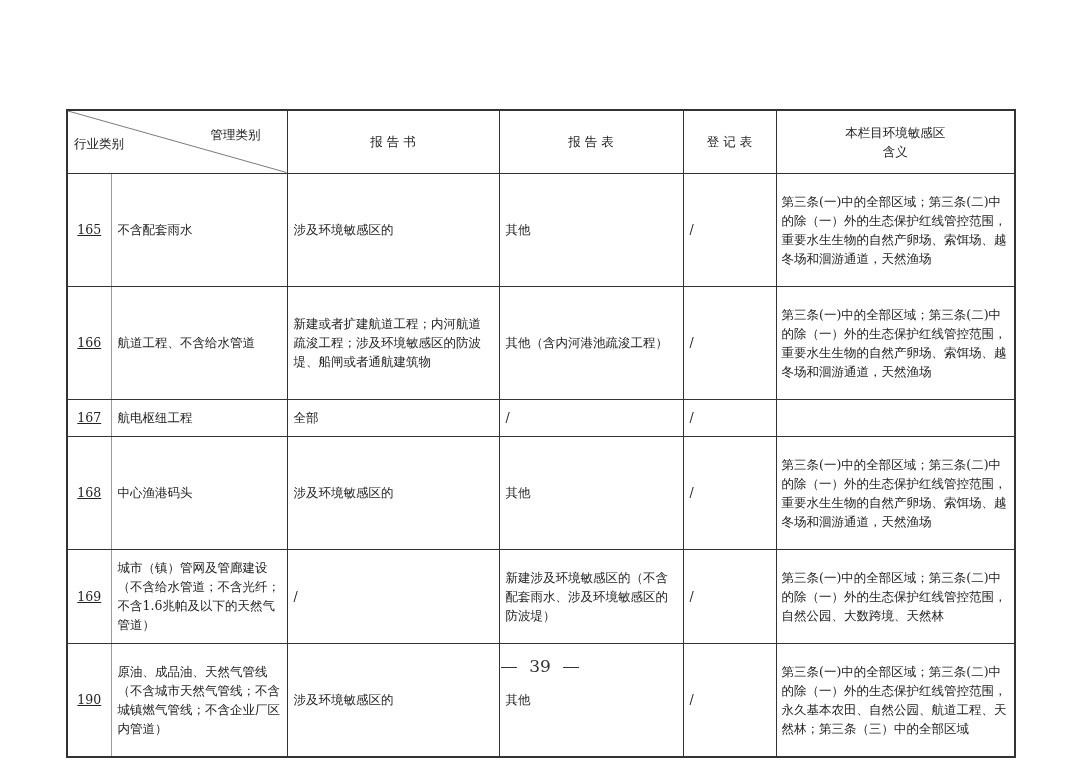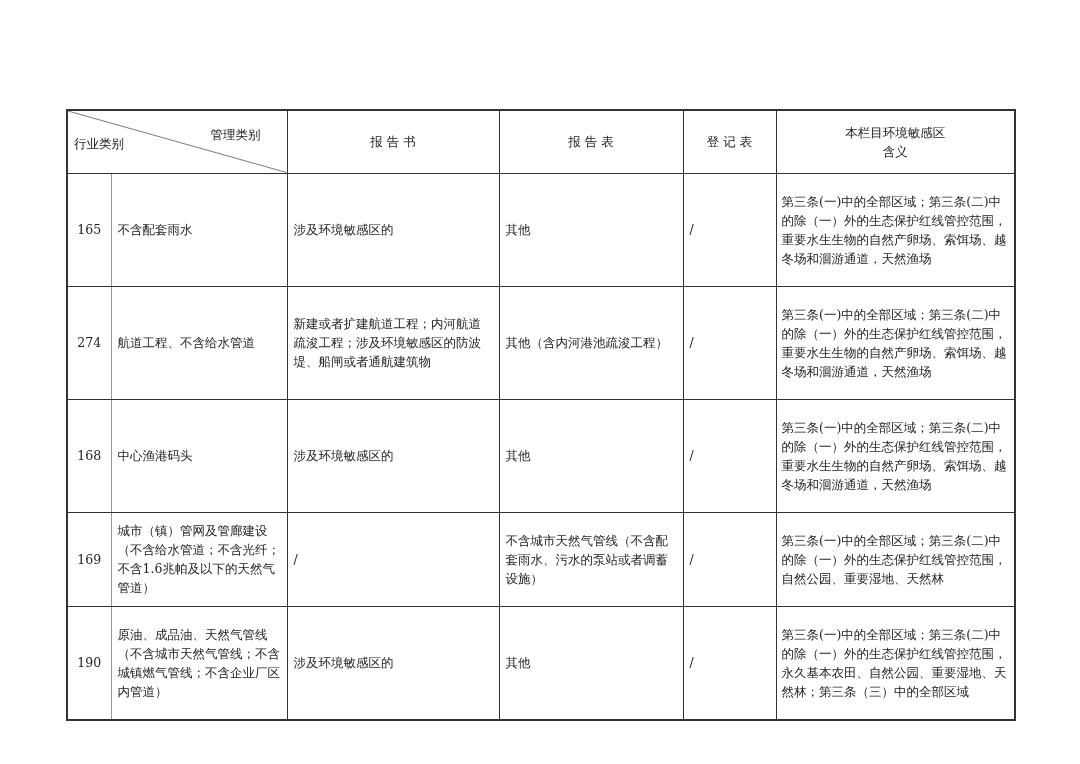--- a/index.html
+++ b/index.html
@@ -9,21 +9,21 @@
   table.reg {
     position: absolute; left: 66px; top: 109px; width: 948px;
     border-collapse: collapse; table-layout: fixed;
     border: 2px solid #333;
   }
   table.reg td, table.reg th {
     border: 1px solid #333; padding: 0 6px; vertical-align: middle;
     font-size: 12.5px; line-height: 19px; font-weight: normal;
   }
   table.reg th { font-family: "DejaVu Sans", "Liberation Sans", sans-serif; font-size: 12.5px; text-align: center; }
-  .c-num { border-right: 1px solid #999 !important; text-align: center; }
+  .c-num { border-right: 1px solid #999 !important; text-align: center; text-decoration: underline; }
   .c-mean { border-left: 1px solid #999 !important; }
   .hdr-row { height: 63px; }
   .diag-cell { position: relative; padding: 0 !important; }
   .diag-cell svg { position: absolute; left: 0; top: 0; width: 100%; height: 100%; }
   .diag-top { position: absolute; right: 26px; top: 14px; }
   .diag-bottom { position: absolute; left: 6px; bottom: 20px; }
   .mean { font-size: 12.5px; line-height: 19px; padding: 18px 5px !important; }
   .footer-page { position: absolute; left: 0; width: 1080px; top: 656px; text-align: center;
                  font-size: 17px; font-family: "DejaVu Serif", "Liberation Serif", serif; color: #333; }
   .footer-page .dash { display: inline-block; width: 16px; border-top: 1px solid #333; vertical-align: middle; margin: 0 12px; }
@@ -66,54 +66,65 @@
     <tbody>
       <tr style="height:85px">
         <td class="c-num">165</td>
         <td>不含配套雨水</td>
         <td>涉及环境敏感区的</td>
         <td>其他</td>
         <td>/</td>
         <td class="c-mean mean">第三条(一)中的全部区域；第三条(二)中的除（一）外的生态保护红线管控范围，重要水生生物的自然产卵场、索饵场、越冬场和洄游通道，天然渔场</td>
       </tr>
       <tr style="height:92px">
-        <td class="c-num">274</td>
+        <td class="c-num">166</td>
         <td>航道工程、不含给水管道</td>
         <td>新建或者扩建航道工程；内河航道疏浚工程；涉及环境敏感区的防波堤、船闸或者通航建筑物</td>
         <td>其他（含内河港池疏浚工程）</td>
         <td>/</td>
         <td class="c-mean mean">第三条(一)中的全部区域；第三条(二)中的除（一）外的生态保护红线管控范围，重要水生生物的自然产卵场、索饵场、越冬场和洄游通道，天然渔场</td>
+      </tr>
+      <tr style="height:29px">
+        <td class="c-num">167</td>
+        <td>航电枢纽工程</td>
+        <td>全部</td>
+        <td>/</td>
+        <td>/</td>
+        <td class="c-mean mean"></td>
       </tr>
       <tr style="height:94px">
         <td class="c-num">168</td>
         <td>中心渔港码头</td>
         <td>涉及环境敏感区的</td>
         <td>其他</td>
         <td>/</td>
         <td class="c-mean mean">第三条(一)中的全部区域；第三条(二)中的除（一）外的生态保护红线管控范围，重要水生生物的自然产卵场、索饵场、越冬场和洄游通道，天然渔场</td>
       </tr>
       <tr style="height:82px">
         <td class="c-num">169</td>
         <td>城市（镇）管网及管廊建设（不含给水管道；不含光纤；不含1.6兆帕及以下的天然气管道）</td>
         <td>/</td>
-        <td>不含城市天然气管线（不含配套雨水、污水的泵站或者调蓄设施）</td>
+        <td>新建涉及环境敏感区的（不含配套雨水、涉及环境敏感区的防波堤）</td>
         <td>/</td>
-        <td class="c-mean mean">第三条(一)中的全部区域；第三条(二)中的除（一）外的生态保护红线管控范围，自然公园、重要湿地、天然林</td>
+        <td class="c-mean mean">第三条(一)中的全部区域；第三条(二)中的除（一）外的生态保护红线管控范围，自然公园、大数跨境、天然林</td>
       </tr>
       <tr style="height:89px">
         <td class="c-num">190</td>
         <td>原油、成品油、天然气管线（不含城市天然气管线；不含城镇燃气管线；不含企业厂区内管道）</td>
         <td>涉及环境敏感区的</td>
         <td>其他</td>
         <td>/</td>
-        <td class="c-mean mean">第三条(一)中的全部区域；第三条(二)中的除（一）外的生态保护红线管控范围，永久基本农田、自然公园、重要湿地、天然林；第三条（三）中的全部区域</td>
+        <td class="c-mean mean">第三条(一)中的全部区域；第三条(二)中的除（一）外的生态保护红线管控范围，永久基本农田、自然公园、航道工程、天然林；第三条（三）中的全部区域</td>
       </tr>
     </tbody>
   </table>
 
+  <div class="footer-page">
+    <span class="dash"></span><span>39</span><span class="dash"></span>
+  </div>
 
   <div class="watermark">
     <svg width="36" height="22" viewBox="0 0 36 22">
       <path d="M3 4 L3 18 M3 11 L9 4 M3 11 L9 18" stroke="#d8d8d8" stroke-width="2.5" fill="none"></path>
       <path d="M12 6 A7 7 0 1 0 19 13" stroke="#d8d8d8" stroke-width="2.5" fill="none"></path>
       <circle cx="23" cy="5" r="3.5" stroke="#d8d8d8" stroke-width="1.8" fill="none"></circle>
       <circle cx="31" cy="5" r="3.5" stroke="#d8d8d8" stroke-width="1.8" fill="none"></circle>
     </svg>
     <span>大数跨境</span>
   </div>

